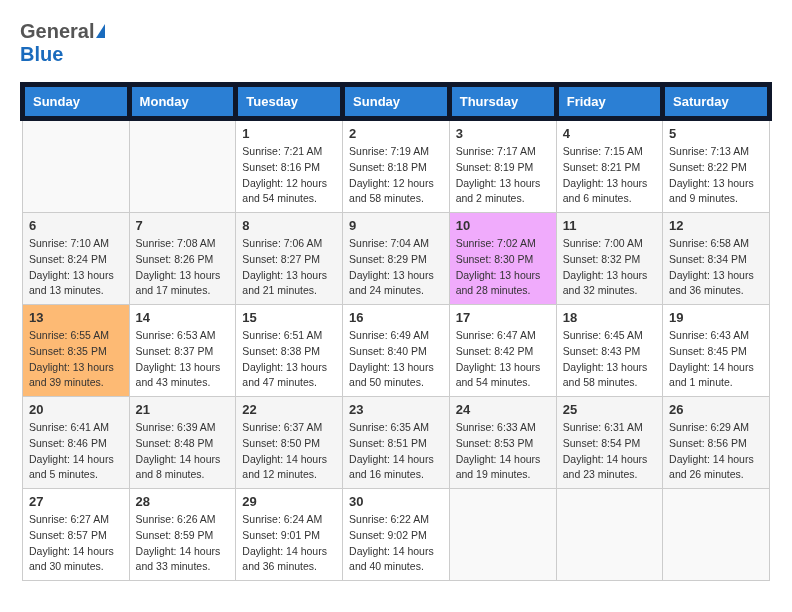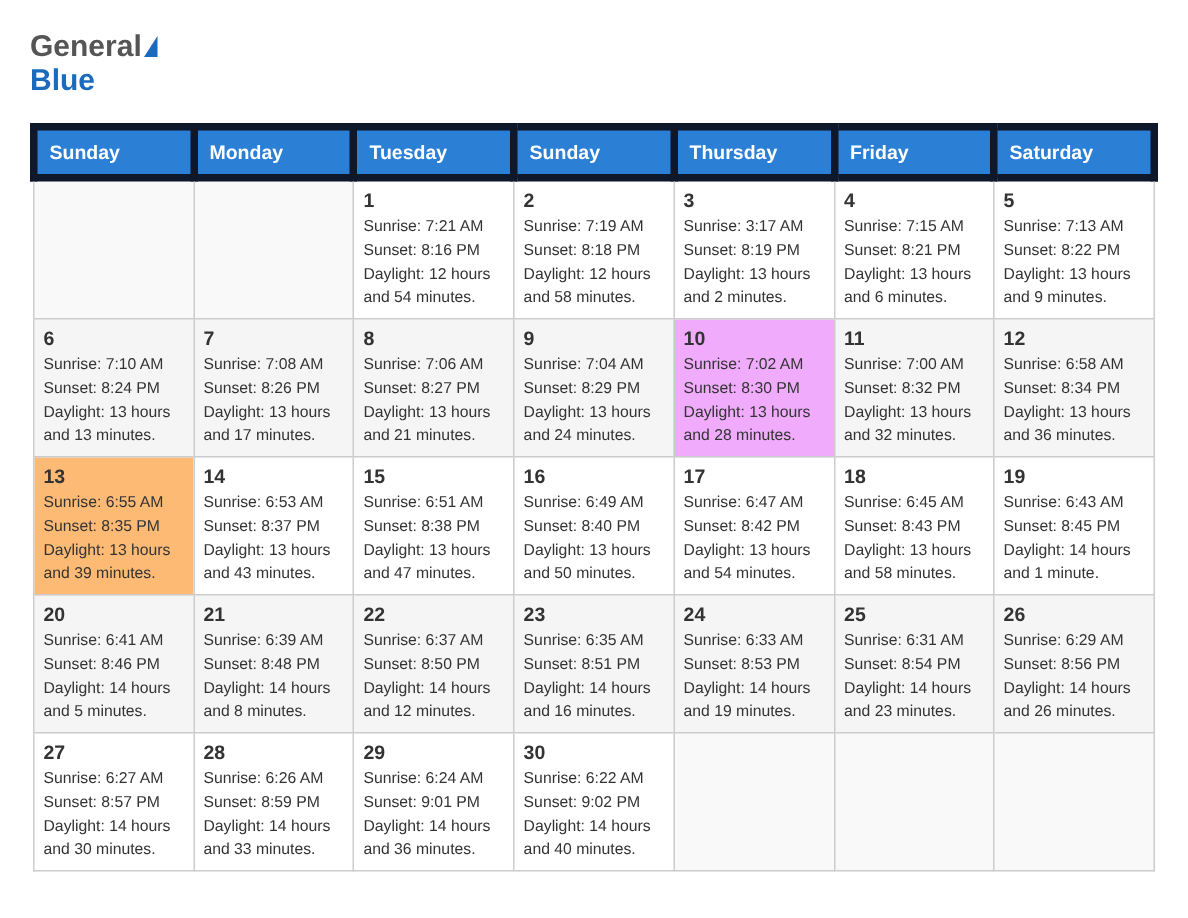--- a/index.html
+++ b/index.html
@@ -139,21 +139,21 @@
 Daylight: 12 hours and 54 minutes.</div>
         </td>
         <td style="background-color: rgb(255, 255, 255);">
           <span class="day-number">2</span>
           <div class="day-info" style="white-space: pre-line;">Sunrise: 7:19 AM
 Sunset: 8:18 PM
 Daylight: 12 hours and 58 minutes.</div>
         </td>
         <td style="background-color: rgb(255, 255, 255);">
           <span class="day-number">3</span>
-          <div class="day-info" style="white-space: pre-line;">Sunrise: 3:17 AM
+          <div class="day-info" style="white-space: pre-line;">Sunrise: 7:17 AM
 Sunset: 8:19 PM
 Daylight: 13 hours and 2 minutes.</div>
         </td>
         <td style="background-color: rgb(255, 255, 255);">
           <span class="day-number">4</span>
           <div class="day-info" style="white-space: pre-line;">Sunrise: 7:15 AM
 Sunset: 8:21 PM
 Daylight: 13 hours and 6 minutes.</div>
         </td>
         <td style="background-color: rgb(255, 255, 255);">

